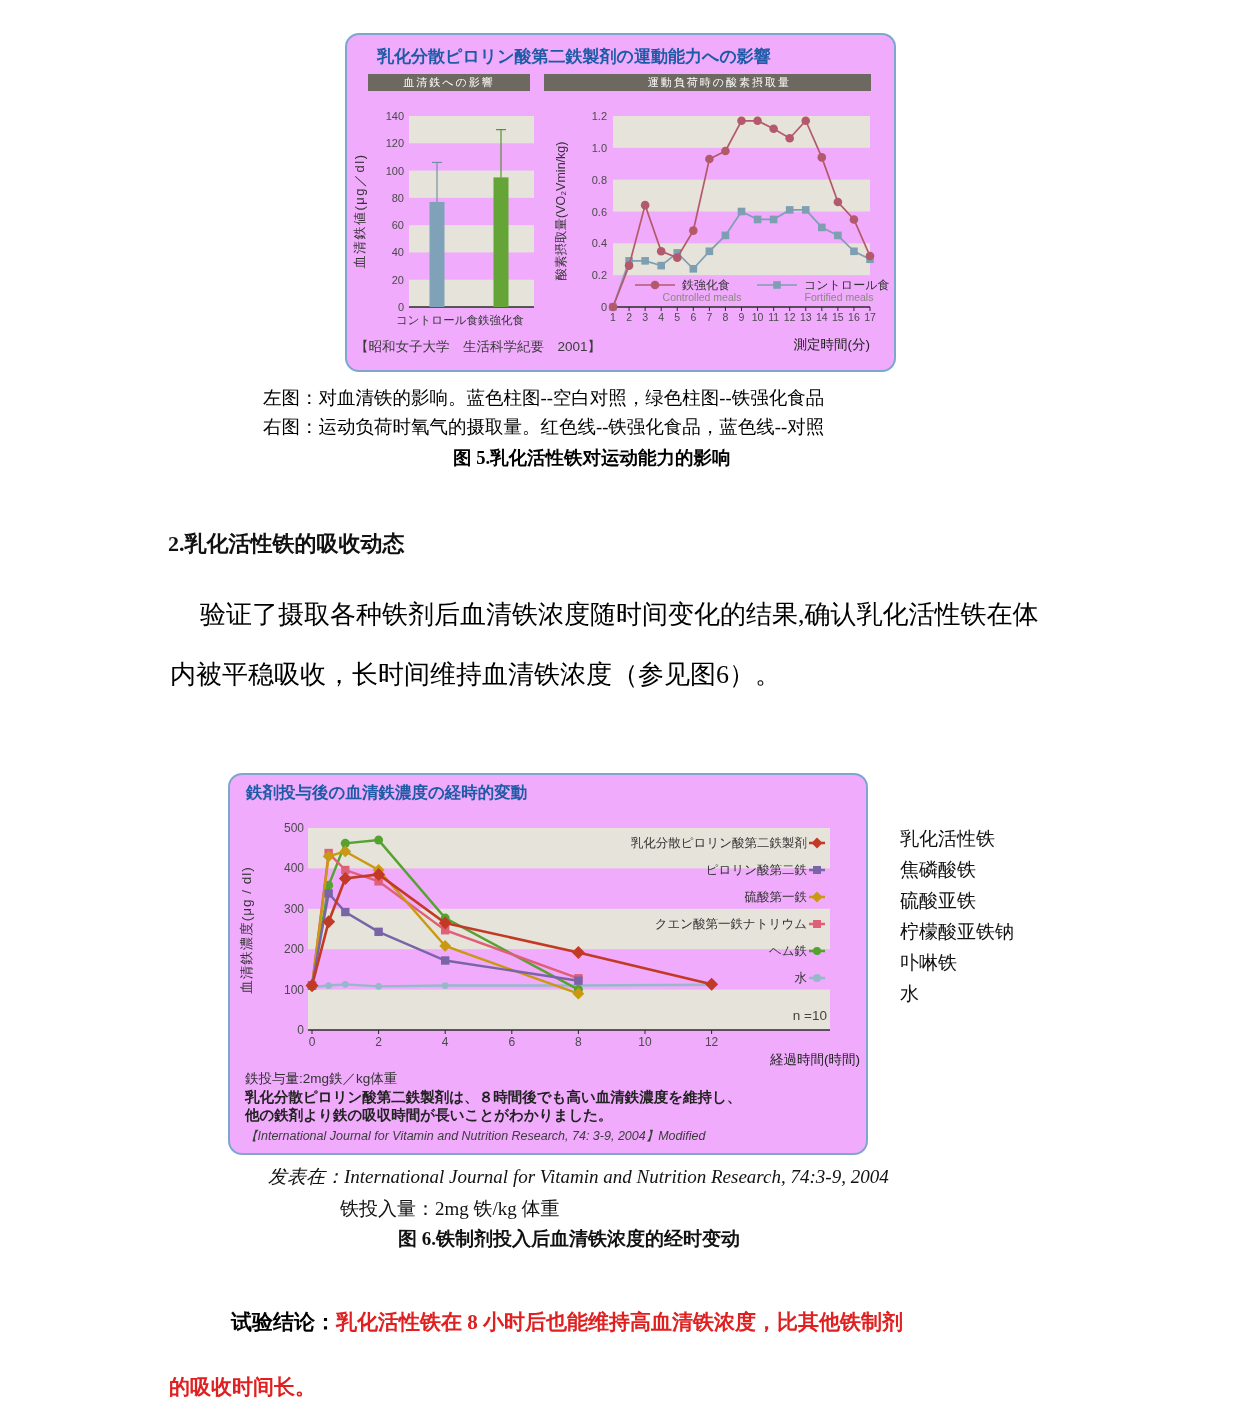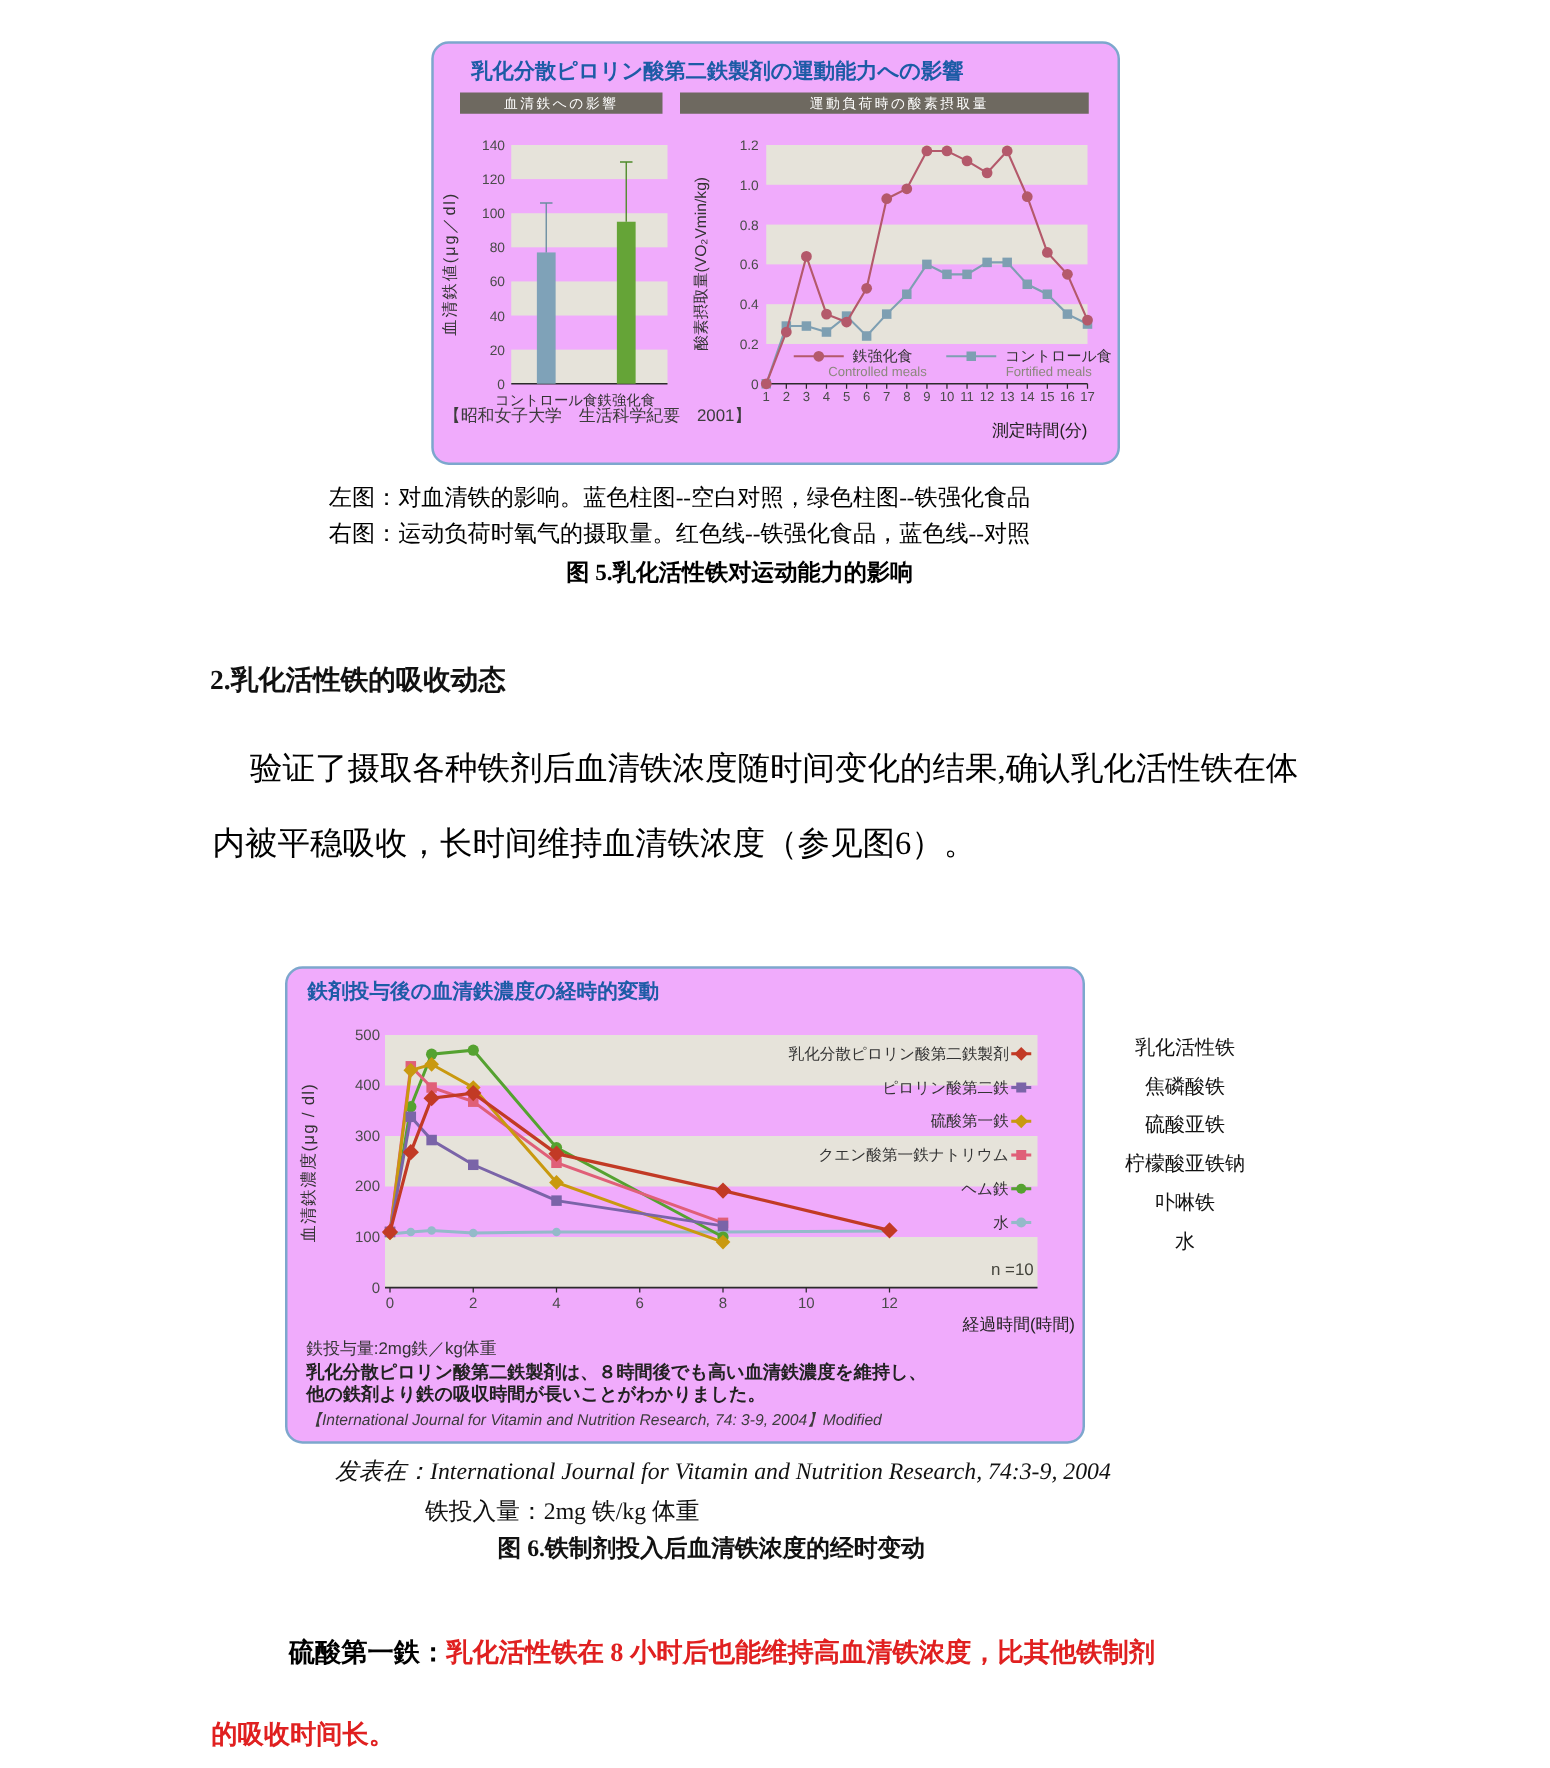--- a/index.html
+++ b/index.html
@@ -146,21 +146,21 @@
         <text x="132" y="194" font-size="12" text-anchor="start" fill="#333">鉄強化食</text>
         <text x="152" y="206" font-size="10.5" text-anchor="middle" fill="#8b887d">Controlled meals</text>
         <line x1="207" y1="190" x2="247" y2="190" stroke="#7e9fb2" stroke-width="1.7"></line>
         <rect x="223.2" y="186.2" width="7.6" height="7.6" fill="#7e9fb2"></rect>
         <text x="254" y="194" font-size="12" text-anchor="start" fill="#333">コントロール食</text>
         <text x="289" y="206" font-size="10.5" text-anchor="middle" fill="#8b887d">Fortified meals</text>
         <text x="320" y="254" font-size="13.5" text-anchor="end" fill="#222">測定時間(分)</text>
         <text x="0" y="0" font-size="12.5" text-anchor="middle" fill="#333" transform="translate(15,116) rotate(-90)">酸素摂取量(VO₂Vmin/kg)</text>
       </svg>
 
-    <div class="citation" style="left:8px;top:289px;font-size:13.5px;">【昭和女子大学　生活科学紀要　2001】</div>
+    <div class="citation" style="left:8px;top:303px;font-size:13.5px;">【昭和女子大学　生活科学紀要　2001】</div>
   </div>
 
   <div class="abs cap" style="left:263px;top:385px;">左图：对血清铁的影响。蓝色柱图--空白对照，绿色柱图--铁强化食品</div>
   <div class="abs cap" style="left:263px;top:414px;">右图：运动负荷时氧气的摄取量。红色线--铁强化食品，蓝色线--对照</div>
   <div class="abs cap bold" style="left:453px;top:445px;">图 5.乳化活性铁对运动能力的影响</div>
 
   <div class="abs bold" style="left:168px;top:529px;font-size:22px;">2.乳化活性铁的吸收动态</div>
   <div class="abs docline" style="left:200px;top:597px;">验证了摄取各种铁剂后血清铁浓度随时间变化的结果,确认乳化活性铁在体</div>
   <div class="abs docline" style="left:170px;top:657px;">内被平稳吸收，长时间维持血清铁浓度（参见图6）。</div>
 
@@ -258,33 +258,33 @@
         <text x="630" y="263" font-size="13.5" text-anchor="end" fill="#222">経過時間(時間)</text>
         <text x="0" y="0" font-size="13.5" text-anchor="middle" fill="#333" transform="translate(21,129) rotate(-90)" letter-spacing="1">血清鉄濃度(μg / dl)</text>
       </svg>
 
     <div class="abs" style="left:15px;top:295px;font-size:13.5px;color:#333;">鉄投与量:2mg鉄／kg体重</div>
     <div class="abs bold" style="left:15px;top:313px;font-size:14.5px;color:#222;">乳化分散ピロリン酸第二鉄製剤は、８時間後でも高い血清鉄濃度を維持し、</div>
     <div class="abs bold" style="left:15px;top:331px;font-size:14.5px;color:#222;">他の鉄剤より鉄の吸収時間が長いことがわかりました。</div>
     <div class="citation italic" style="left:15px;top:353px;font-size:12.5px;">【International Journal for Vitamin and Nutrition Research, 74: 3-9, 2004】Modified</div>
   </div>
 
-  <div class="abs" style="left:900px;top:823px;font-size:16px;line-height:31px;text-align:center;">
+  <div class="abs" style="left:900px;top:823px;font-size:19px;line-height:31px;">
     <div>乳化活性铁</div>
     <div>焦磷酸铁</div>
     <div>硫酸亚铁</div>
     <div>柠檬酸亚铁钠</div>
     <div>卟啉铁</div>
     <div>水</div>
   </div>
 
   <div class="abs italic" style="left:232px;top:1164px;font-size:19px;margin-left:36px;">
     <span>发表在：</span><span>International Journal for Vitamin and Nutrition Research, 74:3-9, 2004</span>
   </div>
   <div class="abs" style="left:340px;top:1196px;font-size:19px;">铁投入量：2mg 铁/kg 体重</div>
   <div class="abs bold" style="left:398px;top:1226px;font-size:19px;">图 6.铁制剂投入后血清铁浓度的经时变动</div>
 
   <div class="abs bold" style="left:231px;top:1308px;font-size:21px;">
-    <span style="color:#000;">硫酸第一鉄：</span><span style="color:#e02020;">乳化活性铁在 8 小时后也能维持高血清铁浓度，比其他铁制剂</span>
+    <span style="color:#000;">试验结论：</span><span style="color:#e02020;">乳化活性铁在 8 小时后也能维持高血清铁浓度，比其他铁制剂</span>
   </div>
   <div class="abs bold" style="left:169px;top:1373px;font-size:21px;color:#e02020;">的吸收时间长。</div>
 
 </div>
 
 </body></html>

